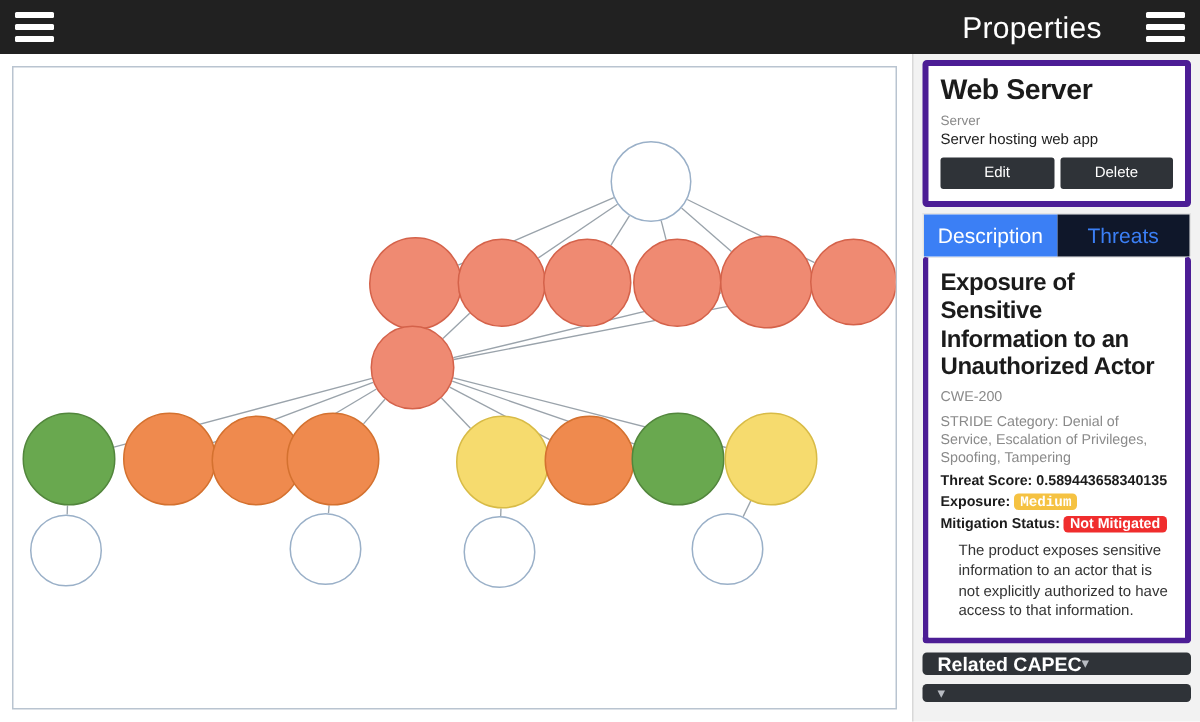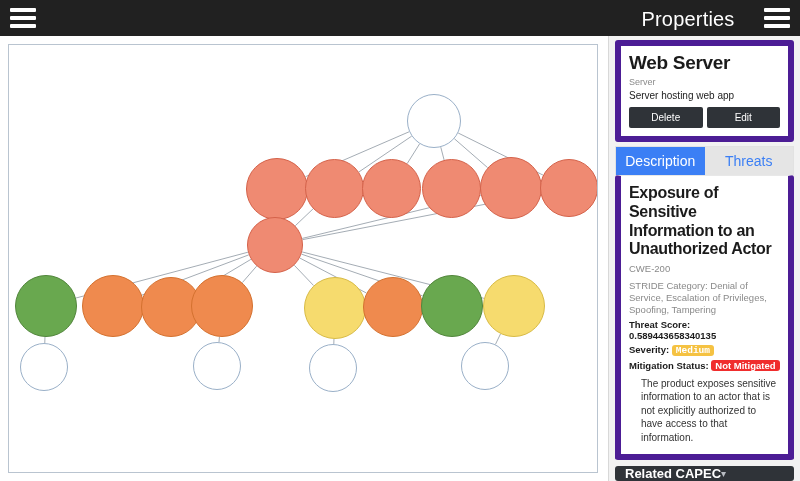--- a/index.html
+++ b/index.html
@@ -58,37 +58,37 @@
   .n-yellow .lbl{color:#1a1a1a;font-weight:700;}
   .n-mit{background:#ffffff;border:1px solid #9ab0c8;}
   .n-mit .lbl{color:#555;font-size:2.3px;font-weight:400;line-height:1.25;}
 
   
   .panel{
     position:absolute;left:608px;top:36px;width:192px;height:445px;
     background:#f2f2f2;box-sizing:border-box;overflow:hidden;
     border-left:1px solid #d8d8d8;
   }
-  .card{background:#ffffff;border:6px solid #4c1d95;border-radius:3px;}
+  .card{background:#ffffff;border:4px solid #4c1d95;border-radius:3px;}
 
   .hdr-card{margin:4px 6px 0 6px;padding:6px 8px 8px 8px;}
   .hdr-title{font-size:19px;font-weight:700;color:#1b1b1b;line-height:1.15;letter-spacing:-0.3px;}
   .hdr-sub{font-size:9px;color:#8a8a8a;margin-top:3px;}
   .hdr-desc{font-size:10px;color:#222;margin-top:3px;}
   .btn-row{display:flex;gap:4px;margin-top:6px;}
   .btn{
     flex:1 1 0;background:#2f3338;color:#fff;border:none;border-radius:2px;
     font-size:10px;padding:5px 0;text-align:center;cursor:pointer;
     font-family:"Liberation Sans", sans-serif;
   }
 
   .tabs{display:flex;margin:4px 6px 0 6px;background:#fff;border:1px solid #e2e2e2;border-bottom:none;}
   .tab{flex:1 1 0;text-align:center;font-size:14px;padding:6px 0;cursor:pointer;}
   .tab.active{background:#3b7ff5;color:#fff;}
-  .tab.inactive{background:#e5e5e5;color:#3b7ff5;}
+  .tab.inactive{background:#0f172a;color:#3b7ff5;}
 
   .body-card{margin:0 6px 0 6px;padding:8px 8px 10px 8px;border-top:1px solid #e8e8e8;}
   .threat-title{font-size:16px;font-weight:700;color:#1b1b1b;line-height:1.18;letter-spacing:-0.3px;}
   .meta{font-size:9.5px;color:#8a8a8a;margin-top:4px;line-height:1.3;}
   .score{font-size:9.5px;color:#1b1b1b;margin-top:2px;font-weight:700;}
   .sevrow{font-size:9.5px;color:#1b1b1b;margin-top:3px;font-weight:700;}
   .badge{display:inline-block;padding:0 4px;border-radius:3px;font-weight:700;font-size:9.5px;}
   .badge-med{background:#f5c242;color:#ffffff;font-family:Liberation Mono, monospace;}
   .badge-not{background:#f02d2d;color:#ffffff;}
   .mitrow{font-size:9.5px;color:#1b1b1b;margin-top:4px;font-weight:700;}
@@ -211,40 +211,40 @@
       </div>
   </div>
 
   <div class="panel">
 
     <div class="card hdr-card">
       <div class="hdr-title">Web Server</div>
       <div class="hdr-sub">Server</div>
       <div class="hdr-desc">Server hosting web app</div>
       <div class="btn-row">
+        <button class="btn">Edit</button>
         <button class="btn">Delete</button>
-        <button class="btn">Edit</button>
       </div>
     </div>
 
     <div class="tabs">
       <div class="tab active">Description</div>
       <div class="tab inactive">Threats</div>
     </div>
 
     <div class="card body-card">
       <div class="threat-title">Exposure of Sensitive Information to an Unauthorized Actor</div>
       <div class="meta">CWE-200</div>
       <div class="meta">STRIDE Category: Denial of Service, Escalation of Privileges, Spoofing, Tampering</div>
       <div class="score">
         <span>Threat Score:</span>
         <span>0.589443658340135</span>
       </div>
       <div class="sevrow">
-        <span>Severity:</span>
+        <span>Exposure:</span>
         <span class="badge badge-med">Medium</span>
       </div>
       <div class="mitrow">
         <span>Mitigation Status:</span>
         <span class="badge badge-not">Not Mitigated</span>
       </div>
       <div class="expl">The product exposes sensitive information to an actor that is not explicitly authorized to have access to that information.</div>
     </div>
 
     <div class="acc">

